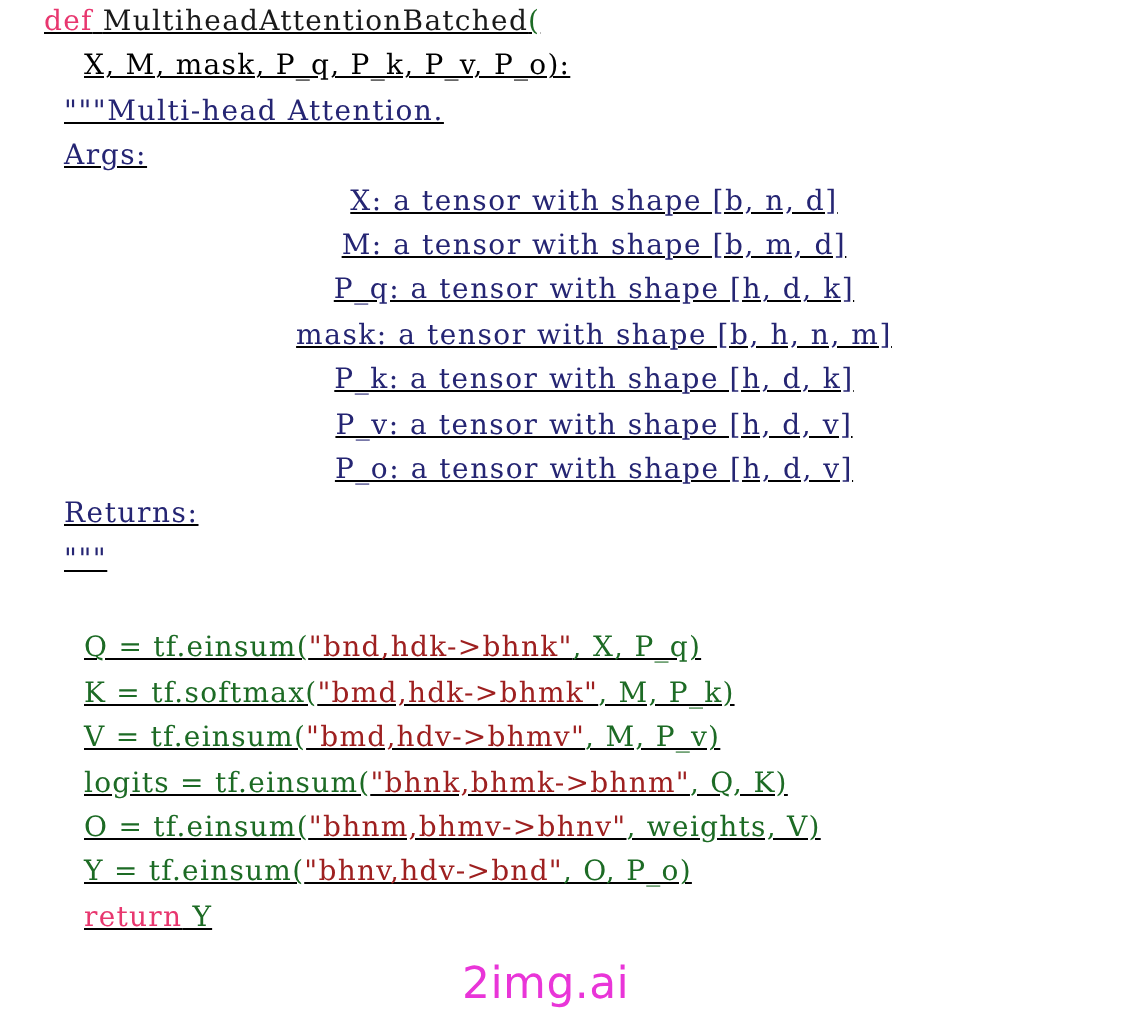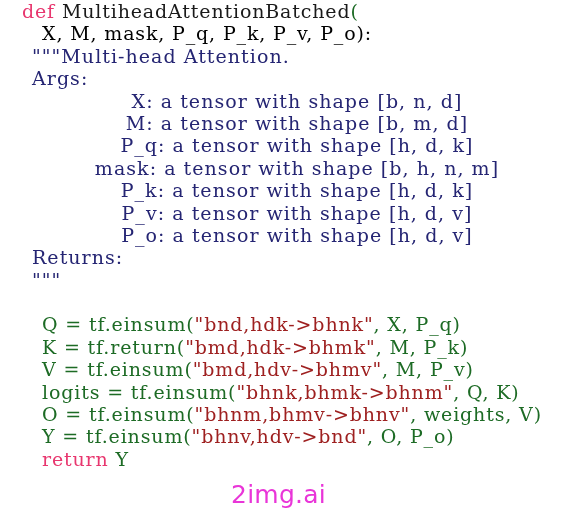--- a/index.html
+++ b/index.html
@@ -20,24 +20,25 @@
     width: 567px;
     height: 508px;
     background: #ffffff;
     padding: 0;
   }
 
   .code-line {
     position: relative;
     height: 22.4px;
     line-height: 22.4px;
-    font-size: 19px;
+    font-size: 14px;
     font-family: "DejaVu Serif", "Liberation Serif", serif;
     white-space: pre;
     letter-spacing: 0.02em;
+    text-decoration: underline;
   }
 
   
   .ind0 { padding-left: 22px; }
   .ind1 { padding-left: 42px; }
   .ind2 { padding-left: 32px; }
   .ind3 { padding-left: 27px; text-align: center; }
   .ind4 { padding-left: 42px; }
 
   
@@ -52,21 +53,21 @@
   .doc-line { letter-spacing: 0.055em; }
   .code-line.body { letter-spacing: 0.045em; }
 
   .blank-line { height: 22.4px; }
 
   #watermark {
     position: absolute;
     left: 231px;
     top: 480px;
     font-family: "DejaVu Sans", "Liberation Sans", sans-serif;
-    font-size: 25px;
+    font-size: 22px;
     font-weight: 400;
     color: #e935d8;
     letter-spacing: 0.01em;
     white-space: pre;
   }
 </style>
 </head>
 <body>
 
 <div id="code-listing" style="background: rgb(255, 255, 255);">
@@ -79,21 +80,21 @@
       <div class="code-line ind3 doc-line"><span class="tok-doc" style="color: rgb(37, 37, 115);">M: a tensor with shape [b, m, d]</span></div>
       <div class="code-line ind3 doc-line"><span class="tok-doc" style="color: rgb(37, 37, 115);">P_q: a tensor with shape [h, d, k]</span></div>
       <div class="code-line ind3 doc-line"><span class="tok-doc" style="color: rgb(37, 37, 115);">mask: a tensor with shape [b, h, n, m]</span></div>
       <div class="code-line ind3 doc-line"><span class="tok-doc" style="color: rgb(37, 37, 115);">P_k: a tensor with shape [h, d, k]</span></div>
       <div class="code-line ind3 doc-line"><span class="tok-doc" style="color: rgb(37, 37, 115);">P_v: a tensor with shape [h, d, v]</span></div>
       <div class="code-line ind3 doc-line"><span class="tok-doc" style="color: rgb(37, 37, 115);">P_o: a tensor with shape [h, d, v]</span></div>
       <div class="code-line ind2 doc-line"><span class="tok-doc" style="color: rgb(37, 37, 115);">Returns:</span></div>
       <div class="code-line ind2 doc-line"><span class="tok-doc" style="color: rgb(37, 37, 115);">"""</span></div>
       <div class="code-line ind2 blank-line"></div>
       <div class="code-line ind4 body"><span class="tok-code" style="color: rgb(29, 107, 37);">Q = tf.einsum(</span><span class="tok-str" style="color: rgb(158, 32, 32);">"bnd,hdk-&gt;bhnk"</span><span class="tok-code" style="color: rgb(29, 107, 37);">, X, P_q)</span></div>
-      <div class="code-line ind4 body"><span class="tok-code" style="color: rgb(29, 107, 37);">K = tf.return(</span><span class="tok-str" style="color: rgb(158, 32, 32);">"bmd,hdk-&gt;bhmk"</span><span class="tok-code" style="color: rgb(29, 107, 37);">, M, P_k)</span></div>
+      <div class="code-line ind4 body"><span class="tok-code" style="color: rgb(29, 107, 37);">K = tf.softmax(</span><span class="tok-str" style="color: rgb(158, 32, 32);">"bmd,hdk-&gt;bhmk"</span><span class="tok-code" style="color: rgb(29, 107, 37);">, M, P_k)</span></div>
       <div class="code-line ind4 body"><span class="tok-code" style="color: rgb(29, 107, 37);">V = tf.einsum(</span><span class="tok-str" style="color: rgb(158, 32, 32);">"bmd,hdv-&gt;bhmv"</span><span class="tok-code" style="color: rgb(29, 107, 37);">, M, P_v)</span></div>
       <div class="code-line ind4 body"><span class="tok-code" style="color: rgb(29, 107, 37);">logits = tf.einsum(</span><span class="tok-str" style="color: rgb(158, 32, 32);">"bhnk,bhmk-&gt;bhnm"</span><span class="tok-code" style="color: rgb(29, 107, 37);">, Q, K)</span></div>
       <div class="code-line ind4 body"><span class="tok-code" style="color: rgb(29, 107, 37);">O = tf.einsum(</span><span class="tok-str" style="color: rgb(158, 32, 32);">"bhnm,bhmv-&gt;bhnv"</span><span class="tok-code" style="color: rgb(29, 107, 37);">, weights, V)</span></div>
       <div class="code-line ind4 body"><span class="tok-code" style="color: rgb(29, 107, 37);">Y = tf.einsum(</span><span class="tok-str" style="color: rgb(158, 32, 32);">"bhnv,hdv-&gt;bnd"</span><span class="tok-code" style="color: rgb(29, 107, 37);">, O, P_o)</span></div>
       <div class="code-line ind4 body"><span class="tok-kw" style="color: rgb(232, 55, 111);">return</span><span class="tok-code" style="color: rgb(29, 107, 37);"> Y</span></div>
     </div>
   <div id="watermark" style="color: rgb(233, 53, 216);">2img.ai</div>
 </div>
 
 </body></html>

